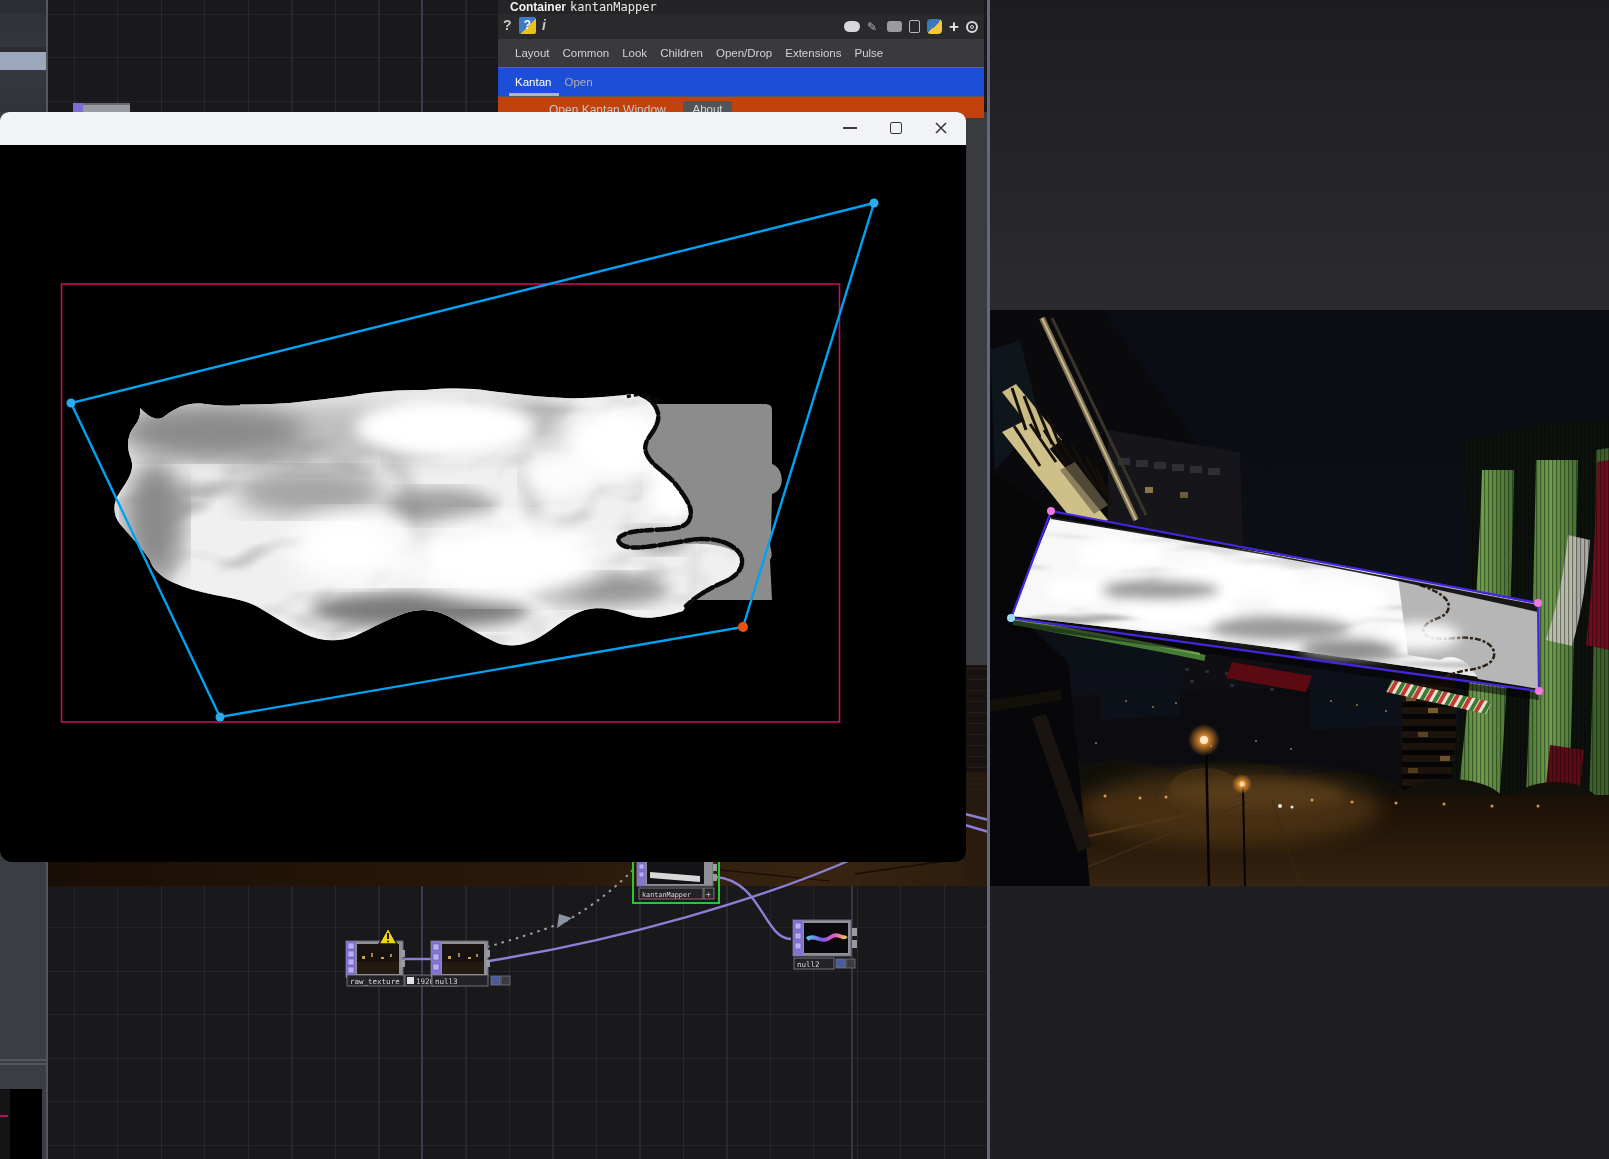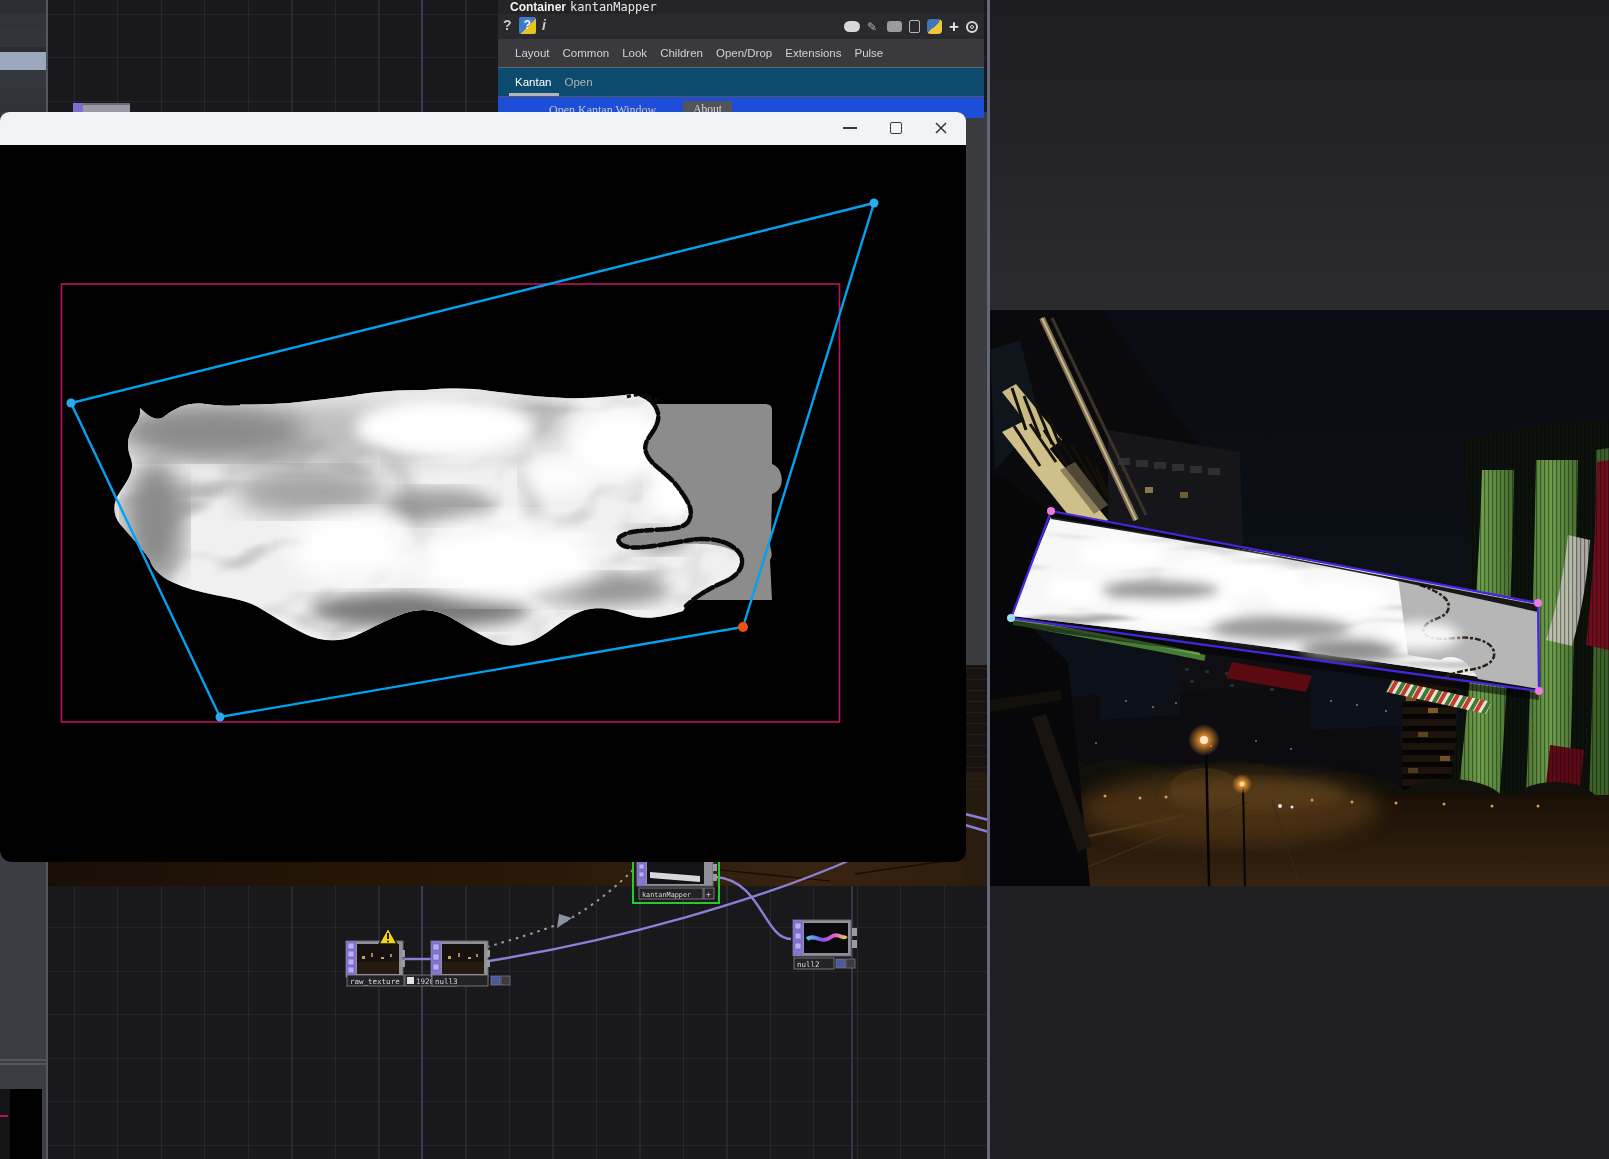--- a/index.html
+++ b/index.html
@@ -42,25 +42,25 @@
   #pd-name { position:absolute; left:72px; top:0px; font-size:12px; color:#e8e8e8; font-family:"DejaVu Sans Mono", monospace; }
   #pd-row2 { top:14px; height:25px; background:#2a2a2d; }
   .helpq { position:absolute; top:3px; color:#c8c8c8; font-weight:bold; font-size:14px; }
   #pd-helpicon { position:absolute; left:21px; top:3px; width:17px; height:17px; border-radius:2px;
      background:linear-gradient(135deg,#3f7ac8 55%, #e8c21f 55%); color:#fff; font-weight:bold;
      font-size:12px; text-align:center; line-height:17px; }
   .ricons { position:absolute; right:6px; top:2px; height:21px; display:flex; align-items:center; gap:7px; }
   #pd-row3 { top:39px; height:29px; background:#3a3a3e; border-bottom:1px solid #64646a; }
   .tabs { position:absolute; left:17px; top:0; height:28px; display:flex; gap:13px; align-items:center; }
   .tab { font-size:11.5px; color:#d2d2d4; }
-  #pd-row4 { top:68px; height:29px; background:#0c4a6e; border-bottom:1px solid #56565c; }
+  #pd-row4 { top:68px; height:29px; background:#1d4ed8; border-bottom:1px solid #56565c; }
   .subtab { font-size:11.5px; }
   #subtab-active { color:#fff; position:relative; }
   #subtab-active::after { content:""; position:absolute; left:-6px; right:-8px; bottom:-8px; height:3px; background:#b4b4bc; }
-  #pd-row5 { top:97px; height:21px; background:#1d4ed8;font-family:Liberation Serif, serif; }
+  #pd-row5 { top:97px; height:21px; background:#c2410c; }
   #pd-openlabel { position:absolute; left:51px; top:6px; font-size:12px; color:#c8c8ca; }
   #pd-pulse { position:absolute; left:185px; top:4px; width:49px; height:18px; background:#515459;
       border-radius:3px; color:#d8d8da; font-size:11.5px; text-align:center; line-height:17px; }
 
   
   #kwin { left:0; top:112px; width:966px; height:750px; z-index:10; border-radius:9px 9px 12px 12px;
      overflow:hidden; background:#000; }
   #kwin-title { position:absolute; left:0; top:0; width:966px; height:33px; background:#f1f3f6; }
   #btn-min { position:absolute; left:843px; top:15px; width:14px; height:2px; background:#3a3a3e; }
   #btn-max { position:absolute; left:890px; top:10px; width:12px; height:12px; border:1.6px solid #3a3a3e; border-radius:2px; }

